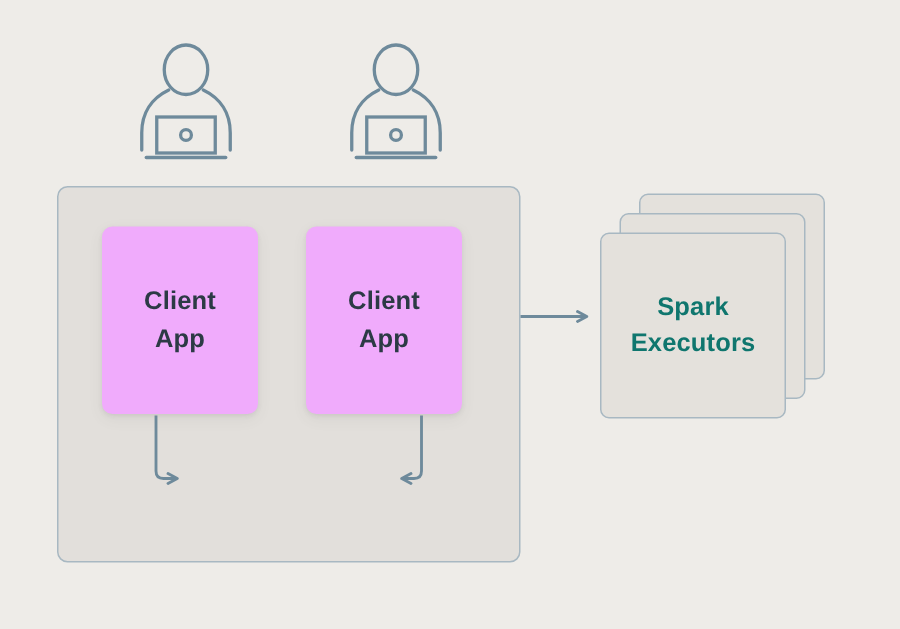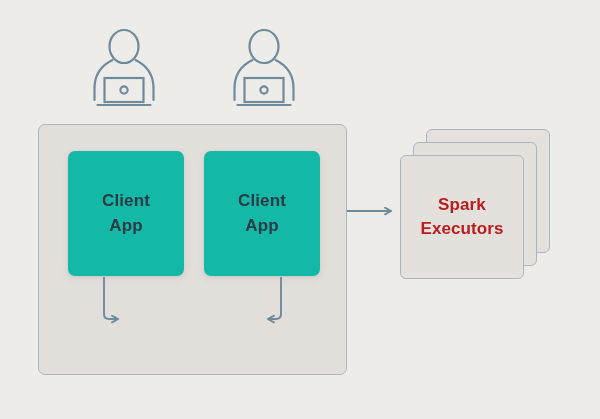--- a/index.html
+++ b/index.html
@@ -44,23 +44,23 @@
     height: 251px;
     background: #E2DFDB;
     border: 1px solid #A8B8C2;
     border-radius: 7px;
     box-sizing: border-box;
   }
 
   
   .client-app-card {
     position: absolute;
-    width: 116px;
+    width: 104px;
     height: 125px;
-    background: #14b8a6;
+    background: #f0abfc;
     border-radius: 7px;
     box-shadow: 0 1px 3px rgba(80, 80, 80, 0.10),
                 0 3px 10px rgba(80, 80, 80, 0.07);
     display: flex;
     align-items: center;
     justify-content: center;
     box-sizing: border-box;
   }
   #client-app-card-1 { left: 68px; top: 151px; }
   #client-app-card-2 { left: 204px; top: 151px; }
@@ -120,21 +120,21 @@
   #executor-card-front {
     left: 0px;  top: 26px;
     display: flex;
     align-items: center;
     justify-content: center;
   }
   .executor-label {
     font-size: 17px;
     font-weight: 600;
     line-height: 1.42;
-    color: #b91c1c;
+    color: #0f766e;
     text-align: center;
     letter-spacing: 0.1px;
     white-space: pre-line;
   }
 </style>
 </head>
 <body>
 
 <div id="diagram-root">
 

